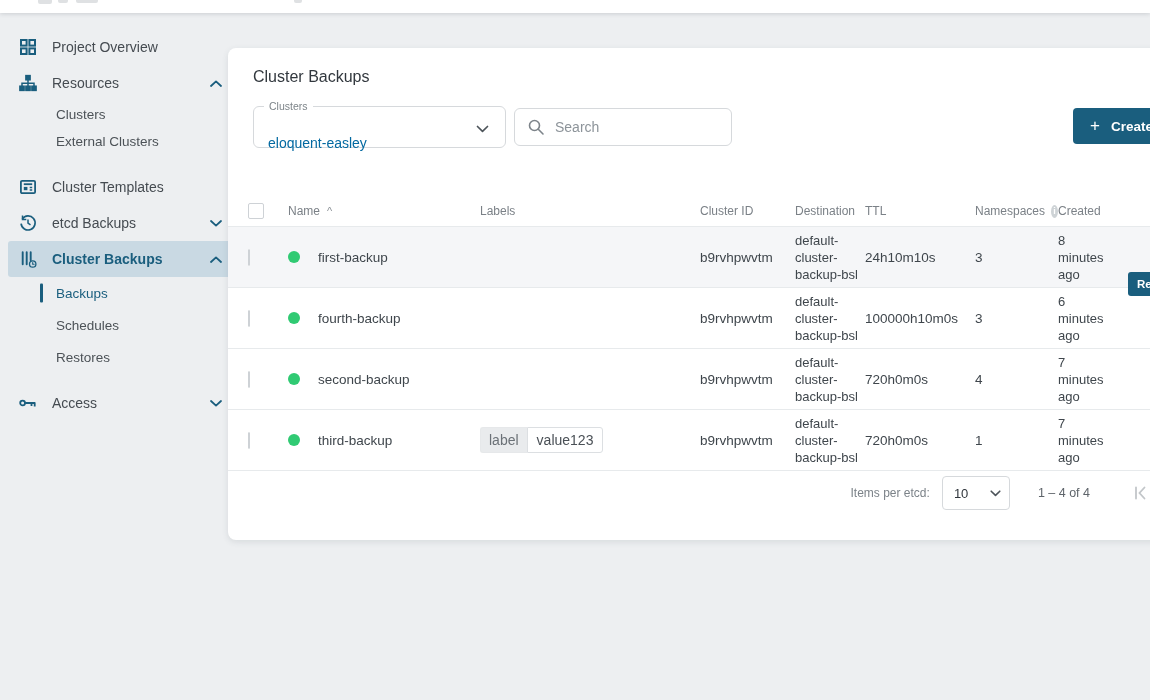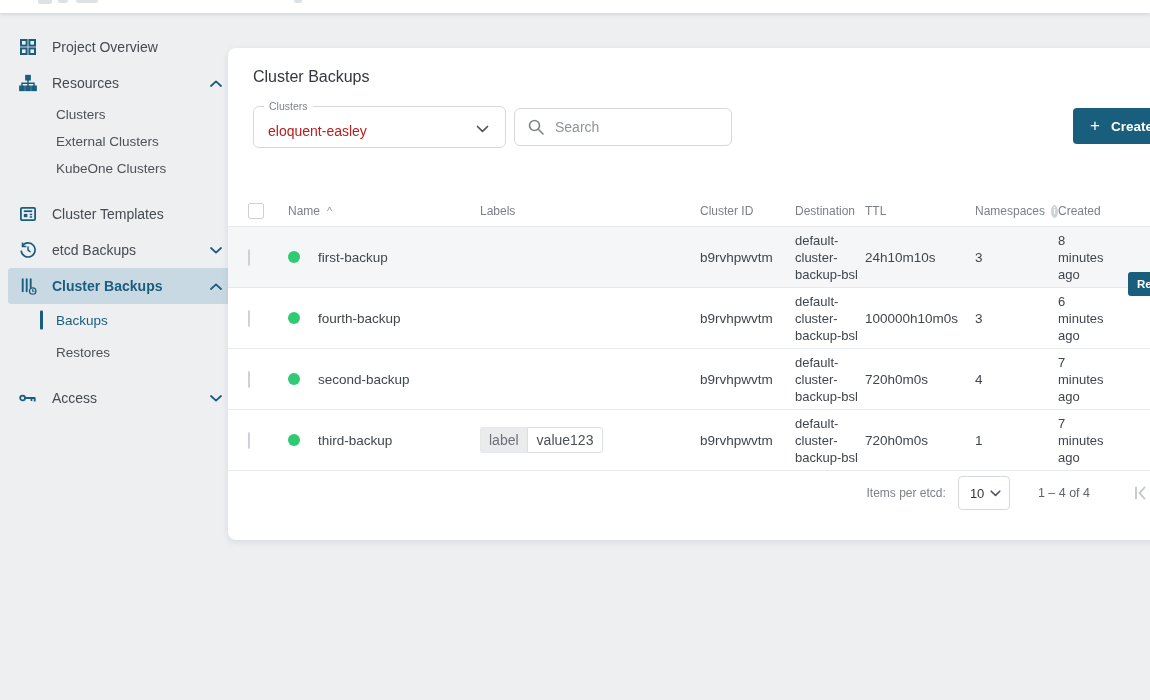--- a/index.html
+++ b/index.html
@@ -35,21 +35,21 @@
 
   
   .card{position:absolute;left:228px;top:48px;width:990px;height:492px;background:#fff;
     border-radius:8px;box-shadow:0 2px 6px rgba(60,70,80,.12);z-index:3}
   .title{position:absolute;left:25px;top:20px;font-size:16px;font-weight:500;color:#32383e}
 
   .select-field{position:absolute;left:25px;top:58px;width:253px;height:42px;
     border:1px solid #d6d9dc;border-radius:6px;cursor:pointer}
   .float-label{position:absolute;top:-7px;left:10px;background:#fff;padding:0 5px;
     font-size:10.5px;color:#7d8489}
-  .select-value{position:absolute;left:14px;top:16px;font-size:14px;color:#b91c1c}
+  .select-value{position:absolute;left:14px;top:28px;font-size:14px;color:#0369a1}
   .select-chev{position:absolute;right:16px;top:18px;display:flex}
 
   .search-field{position:absolute;left:286px;top:60px;width:218px;height:38px;
     border:1px solid #d6d9dc;border-radius:6px;display:flex;align-items:center;padding:0 12px;background:#fff}
   .search-field input{border:none;outline:none;flex:1;margin-left:10px;font-size:14px;color:#30363c;
     font-family:"Liberation Sans", sans-serif;background:transparent}
   .search-field input::placeholder{color:#8d949a}
 
   .create-btn{position:absolute;left:845px;top:60px;height:36px;padding:0 17px;background:#1a5e7e;
     border-radius:4px;color:#fff;display:flex;align-items:center;font-size:13.5px;font-weight:700;
@@ -74,21 +74,21 @@
   .cell-created{font-size:13px;line-height:17px;width:56px}
   .chip{display:inline-flex;font-size:14px;line-height:1}
   .chip-key{background:#e9ebed;color:#6b7177;padding:5px 8px;border:1px solid #e6e8ea;border-right:none;
     border-radius:3px 0 0 3px}
   .chip-val{background:#fff;border:1px solid #dcdfe2;color:#4a5056;padding:5px 9px;border-radius:0 3px 3px 0}
   .res-btn{position:absolute;left:900px;top:224px;height:24px;padding:0 9px;background:#1a5e7e;color:#fff;
     font-size:11.5px;font-weight:700;border-radius:3px;display:flex;align-items:center;cursor:pointer;white-space:nowrap}
 
   .tfoot{height:44px;display:flex;align-items:center;justify-content:flex-end;padding-right:68px}
   .ipp-label{font-size:12px;color:#7b8288;margin-right:12px}
-  .pagesize{width:52px;height:34px;border:1px solid #d6d9dc;border-radius:4px;display:flex;align-items:center;
+  .pagesize{width:68px;height:34px;border:1px solid #d6d9dc;border-radius:4px;display:flex;align-items:center;
     justify-content:space-between;padding:0 8px 0 11px;font-size:13px;color:#30363c;cursor:pointer;margin-right:28px}
   .range{font-size:12.5px;color:#5e646a;margin-right:42px}
   .pg-first{display:flex;cursor:default}
 </style>
 </head>
 <body>
 
 <div class="topbar">
   <div class="logo-frag">
     <span style="left:38px;top:0;width:14px;height:4px"></span>
@@ -133,23 +133,20 @@
         </svg>
     </span>
   </div>
 
   <div class="nav-item sub">
     <span class="nav-label">Clusters</span>
   </div>
   <div class="nav-item sub">
     <span class="nav-label">External Clusters</span>
   </div>
-  <div class="nav-item sub">
-    <span class="nav-label">KubeOne Clusters</span>
-  </div>
 
   <div class="nav-gap1"></div>
 
   <div class="nav-item">
     <span class="nav-icon">
       <svg width="20" height="20" viewBox="0 0 20 20">
           <g fill="none" stroke="#1a5e7e" stroke-width="1.8">
             <rect x="2.9" y="3.9" width="14.2" height="12.2" rx="1.2"></rect>
             <path d="M5.8 7.2h8.4"></path>
             <rect x="5.8" y="9.9" width="3.6" height="3.3" fill="#1a5e7e" stroke="none"></rect>
@@ -191,20 +188,23 @@
     <span class="nav-label">Cluster Backups</span>
     <span class="chev">
       <svg width="12" height="7" viewBox="0 0 12 7">
           <path d="M1 6l5-4.6L11 6" fill="none" stroke="#1a5e7e" stroke-width="1.8" stroke-linecap="round" stroke-linejoin="round"></path>
         </svg>
     </span>
   </div>
 
   <div class="nav-item sub sub2 active">
     <span class="nav-label">Backups</span>
+  </div>
+  <div class="nav-item sub sub2">
+    <span class="nav-label">Schedules</span>
   </div>
   <div class="nav-item sub sub2">
     <span class="nav-label">Restores</span>
   </div>
 
   <div class="nav-gap2"></div>
 
   <div class="nav-item">
     <span class="nav-icon">
       <svg width="20" height="20" viewBox="0 0 20 20">

